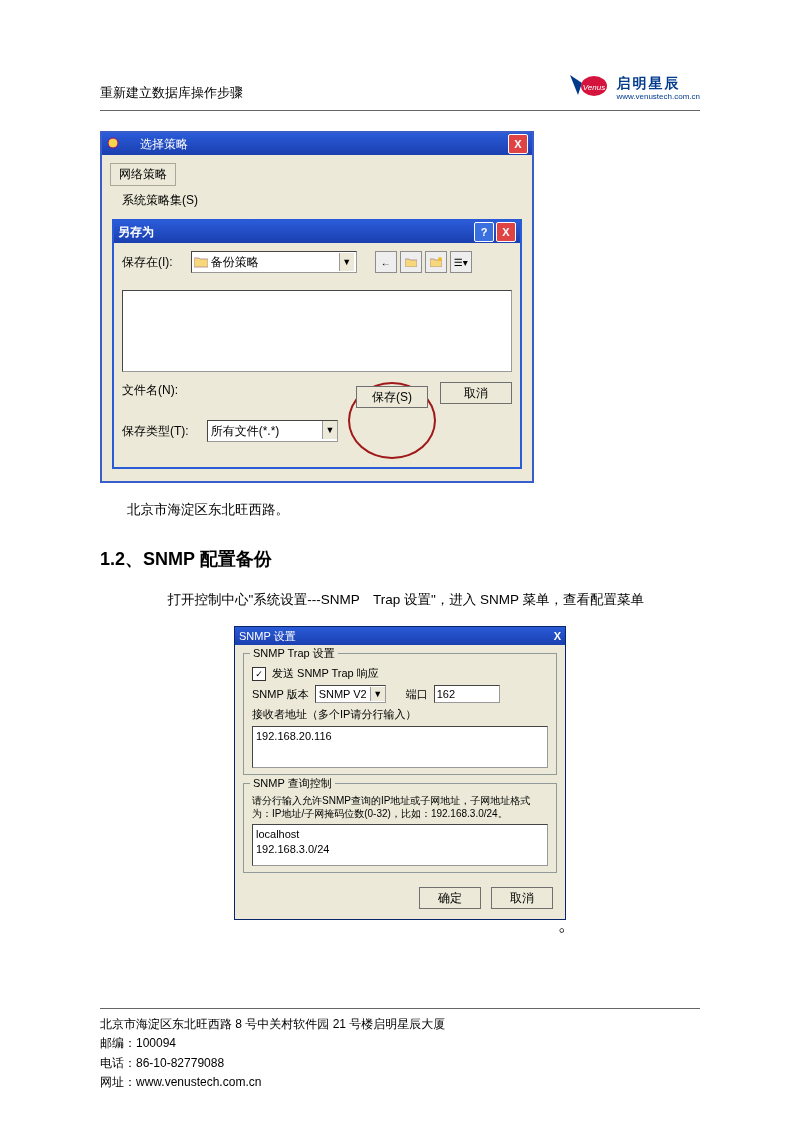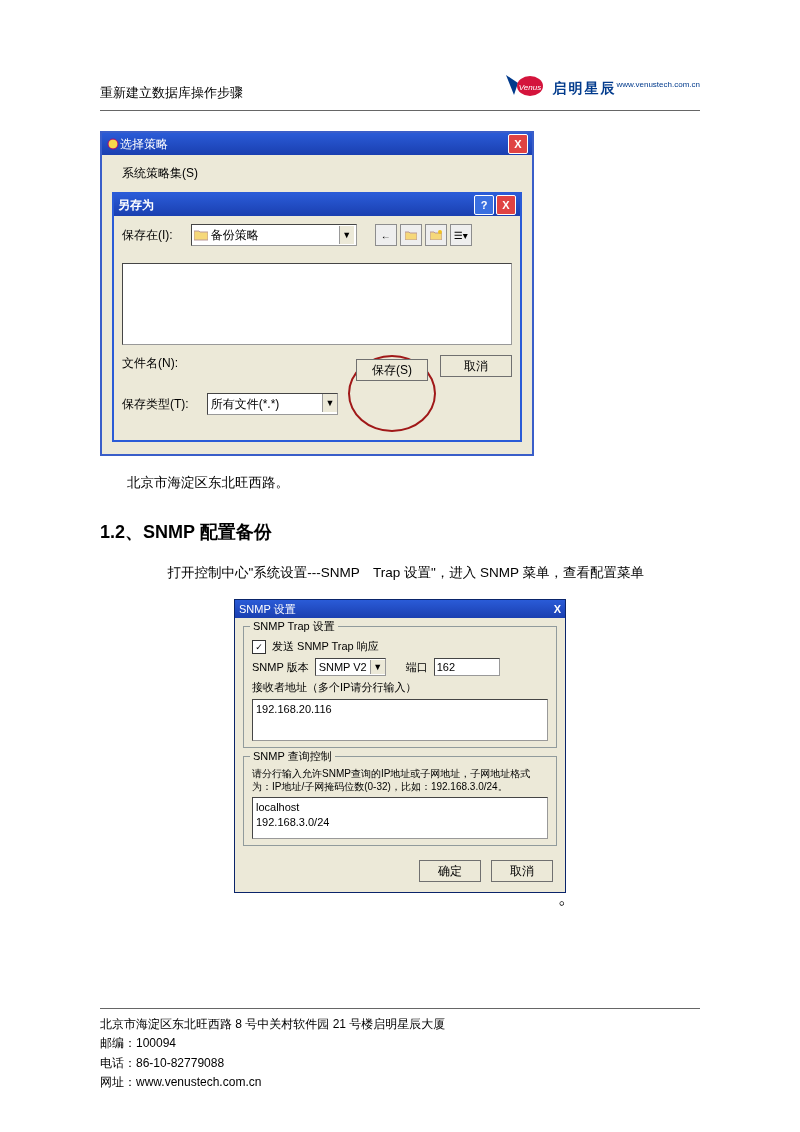--- a/index.html
+++ b/index.html
@@ -1,26 +1,26 @@
 <!DOCTYPE html>
 <html><head>
 <meta charset="utf-8">
 <style>
 body{margin:0;font-family:"SimSun","Microsoft YaHei",sans-serif;font-size:12px;background:#fff;color:#000}
 .page{width:800px;min-height:1132px;margin:0 auto;position:relative;box-sizing:border-box;padding:60px 100px 80px 100px}
 .page-header{position:relative;height:50px;border-bottom:1px solid #666;margin-bottom:20px}
 .header-title{position:absolute;left:0;bottom:8px;font-size:13px}
 .logo-area{position:absolute;right:0;bottom:4px;display:flex;align-items:center;gap:6px;height:36px}
 .logo-svg{width:42px;height:34px}
-.logo-txt{display:flex;flex-direction:row;line-height:1.2}
+.logo-txt{display:flex;flex-direction:column;line-height:1.2}
 .logo-name{color:#003a8c;font-weight:bold;font-size:14px;letter-spacing:2px}
 .logo-url{color:#003a8c;font-size:8px}
 .win-outer{width:430px;margin:0 0 10px 0;border:2px solid #3a5ec9;background:#ece9d8}
 .titlebar{display:flex;align-items:center;justify-content:space-between;height:22px;background:linear-gradient(#2a5bd7,#1a3fb0);color:#fff;font-size:12px;padding:0 4px}
-.titlebar-left{display:flex;align-items:center;gap:0}
+.titlebar-left{display:flex;gap:20px}
 .wb{width:18px;height:18px;display:inline-flex;align-items:center;justify-content:center;font-weight:bold;border:1px solid #fff;border-radius:2px;font-size:11px}
 .wb-x{background:#e04343;color:#fff}
 .wb-h{background:#3a6fe0;color:#fff}
 .win-body{padding:6px 8px 8px 8px}
 .tab-row{padding:2px 0}
 .tab{display:inline-block;padding:2px 8px;border:1px solid #aca899;background:#ece9d8;font-size:12px}
 .menu-label{padding:4px 4px 6px 12px;font-size:12px}
 .save-dialog{margin:4px 2px;border:2px solid #2a5bd7;background:#ece9d8}
 .save-titlebar{display:flex;align-items:center;justify-content:space-between;height:22px;background:linear-gradient(#2a5bd7,#1a3fb0);color:#fff;padding:0 4px;font-weight:bold;font-size:12px}
 .save-title-btns{display:flex;gap:2px}
@@ -82,20 +82,21 @@
     <div class="titlebar">
       <div class="titlebar-left">
         <svg width="14" height="14">
             <circle cx="7" cy="7" r="5" fill="#f6d94a" stroke="#a07"></circle>
           </svg>
         <span>选择策略</span>
       </div>
       <span class="wb wb-x">X</span>
     </div>
     <div class="win-body">
+      <div class="tab-row"><span class="tab">网络策略</span></div>
       <div class="menu-label">系统策略集(S)</div>
 
       <div class="save-dialog">
         <div class="save-titlebar">
           <span>另存为</span>
           <div class="save-title-btns">
             <span class="wb wb-h">?</span>
             <span class="wb wb-x">X</span>
           </div>
         </div>

